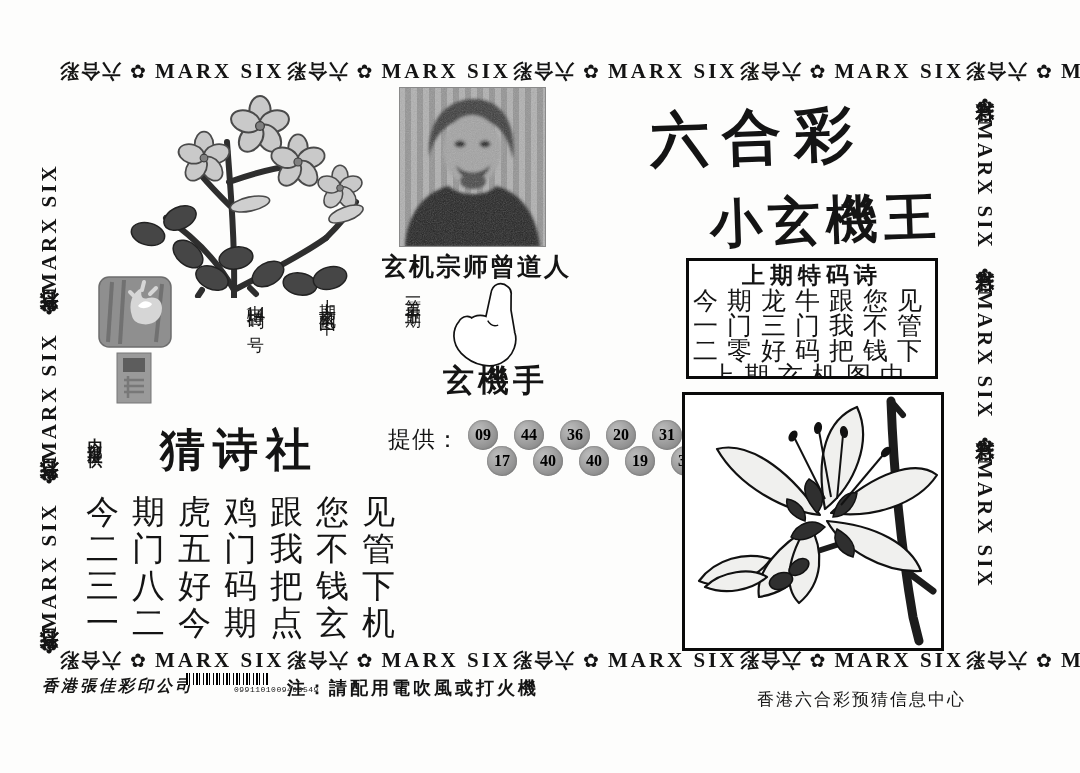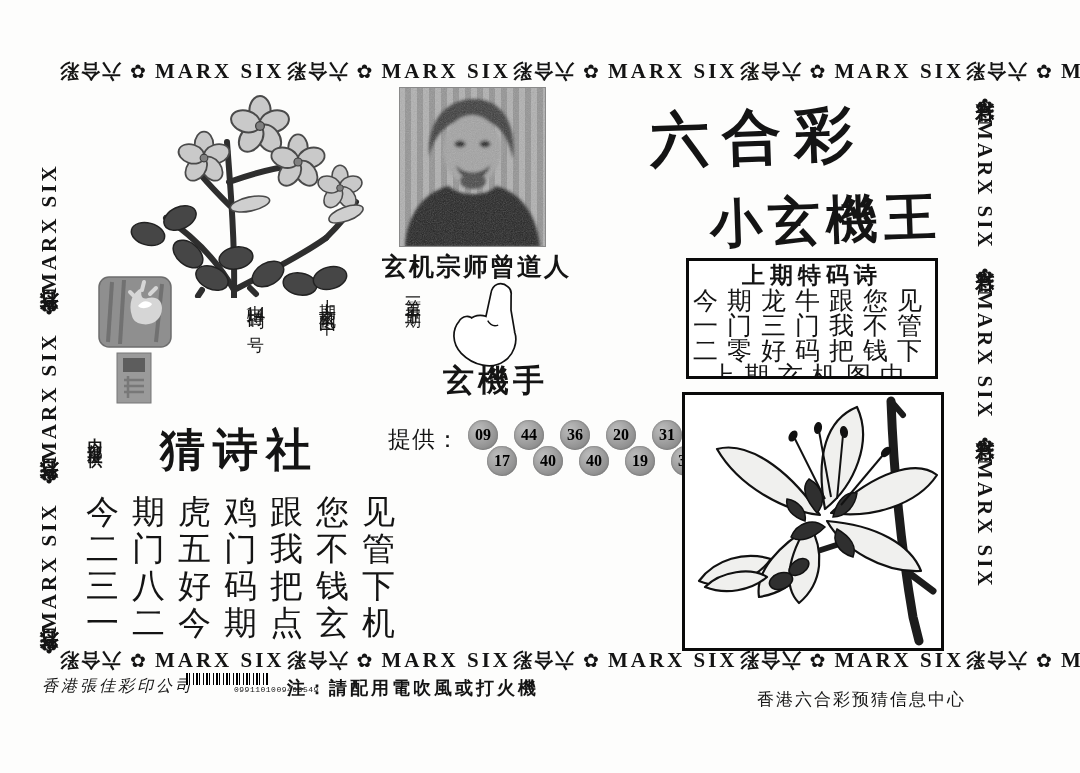--- a/index.html
+++ b/index.html
@@ -77,21 +77,21 @@
   }
   .prevbox-title { text-align:center; font-size:23px; font-weight:700; letter-spacing:5px; line-height:25px; white-space:nowrap; }
   .prevbox .poem-line { text-align:center; font-size:25px; letter-spacing:9px; line-height:25px; white-space:nowrap; }
 
   .flowerbox {
     position:absolute; left:682px; top:392px; width:262px; height:259px;
     border:3px solid #0a0a0a; background:#fff;
   }
 
   
-  .printer { position:absolute; left:42px; top:676px; font-size:16px; font-weight:400; font-style:italic; letter-spacing:3px; white-space:nowrap; }
+  .printer { position:absolute; left:42px; top:676px; font-size:16px; font-weight:700; font-style:italic; letter-spacing:3px; white-space:nowrap; }
   .barcode-wrap { position:absolute; left:186px; top:673px; width:82px; }
   .barcode {
     height:12px; width:82px;
     background:repeating-linear-gradient(90deg,#000 0 2px,#fff 2px 3px,#000 3px 4px,#fff 4px 7px,#000 7px 8px,#fff 8px 10px);
   }
   .barcode-num { font-family:"Liberation Mono", monospace; font-size:8px; letter-spacing:0.5px; white-space:nowrap;margin-left:48px; }
   .note { position:absolute; left:287px; top:676px; font-size:18px; font-weight:700; letter-spacing:3px; white-space:nowrap; }
   .info-center { position:absolute; left:757px; top:688px; font-size:17px; letter-spacing:2px; white-space:nowrap; }
 </style>
 </head>

